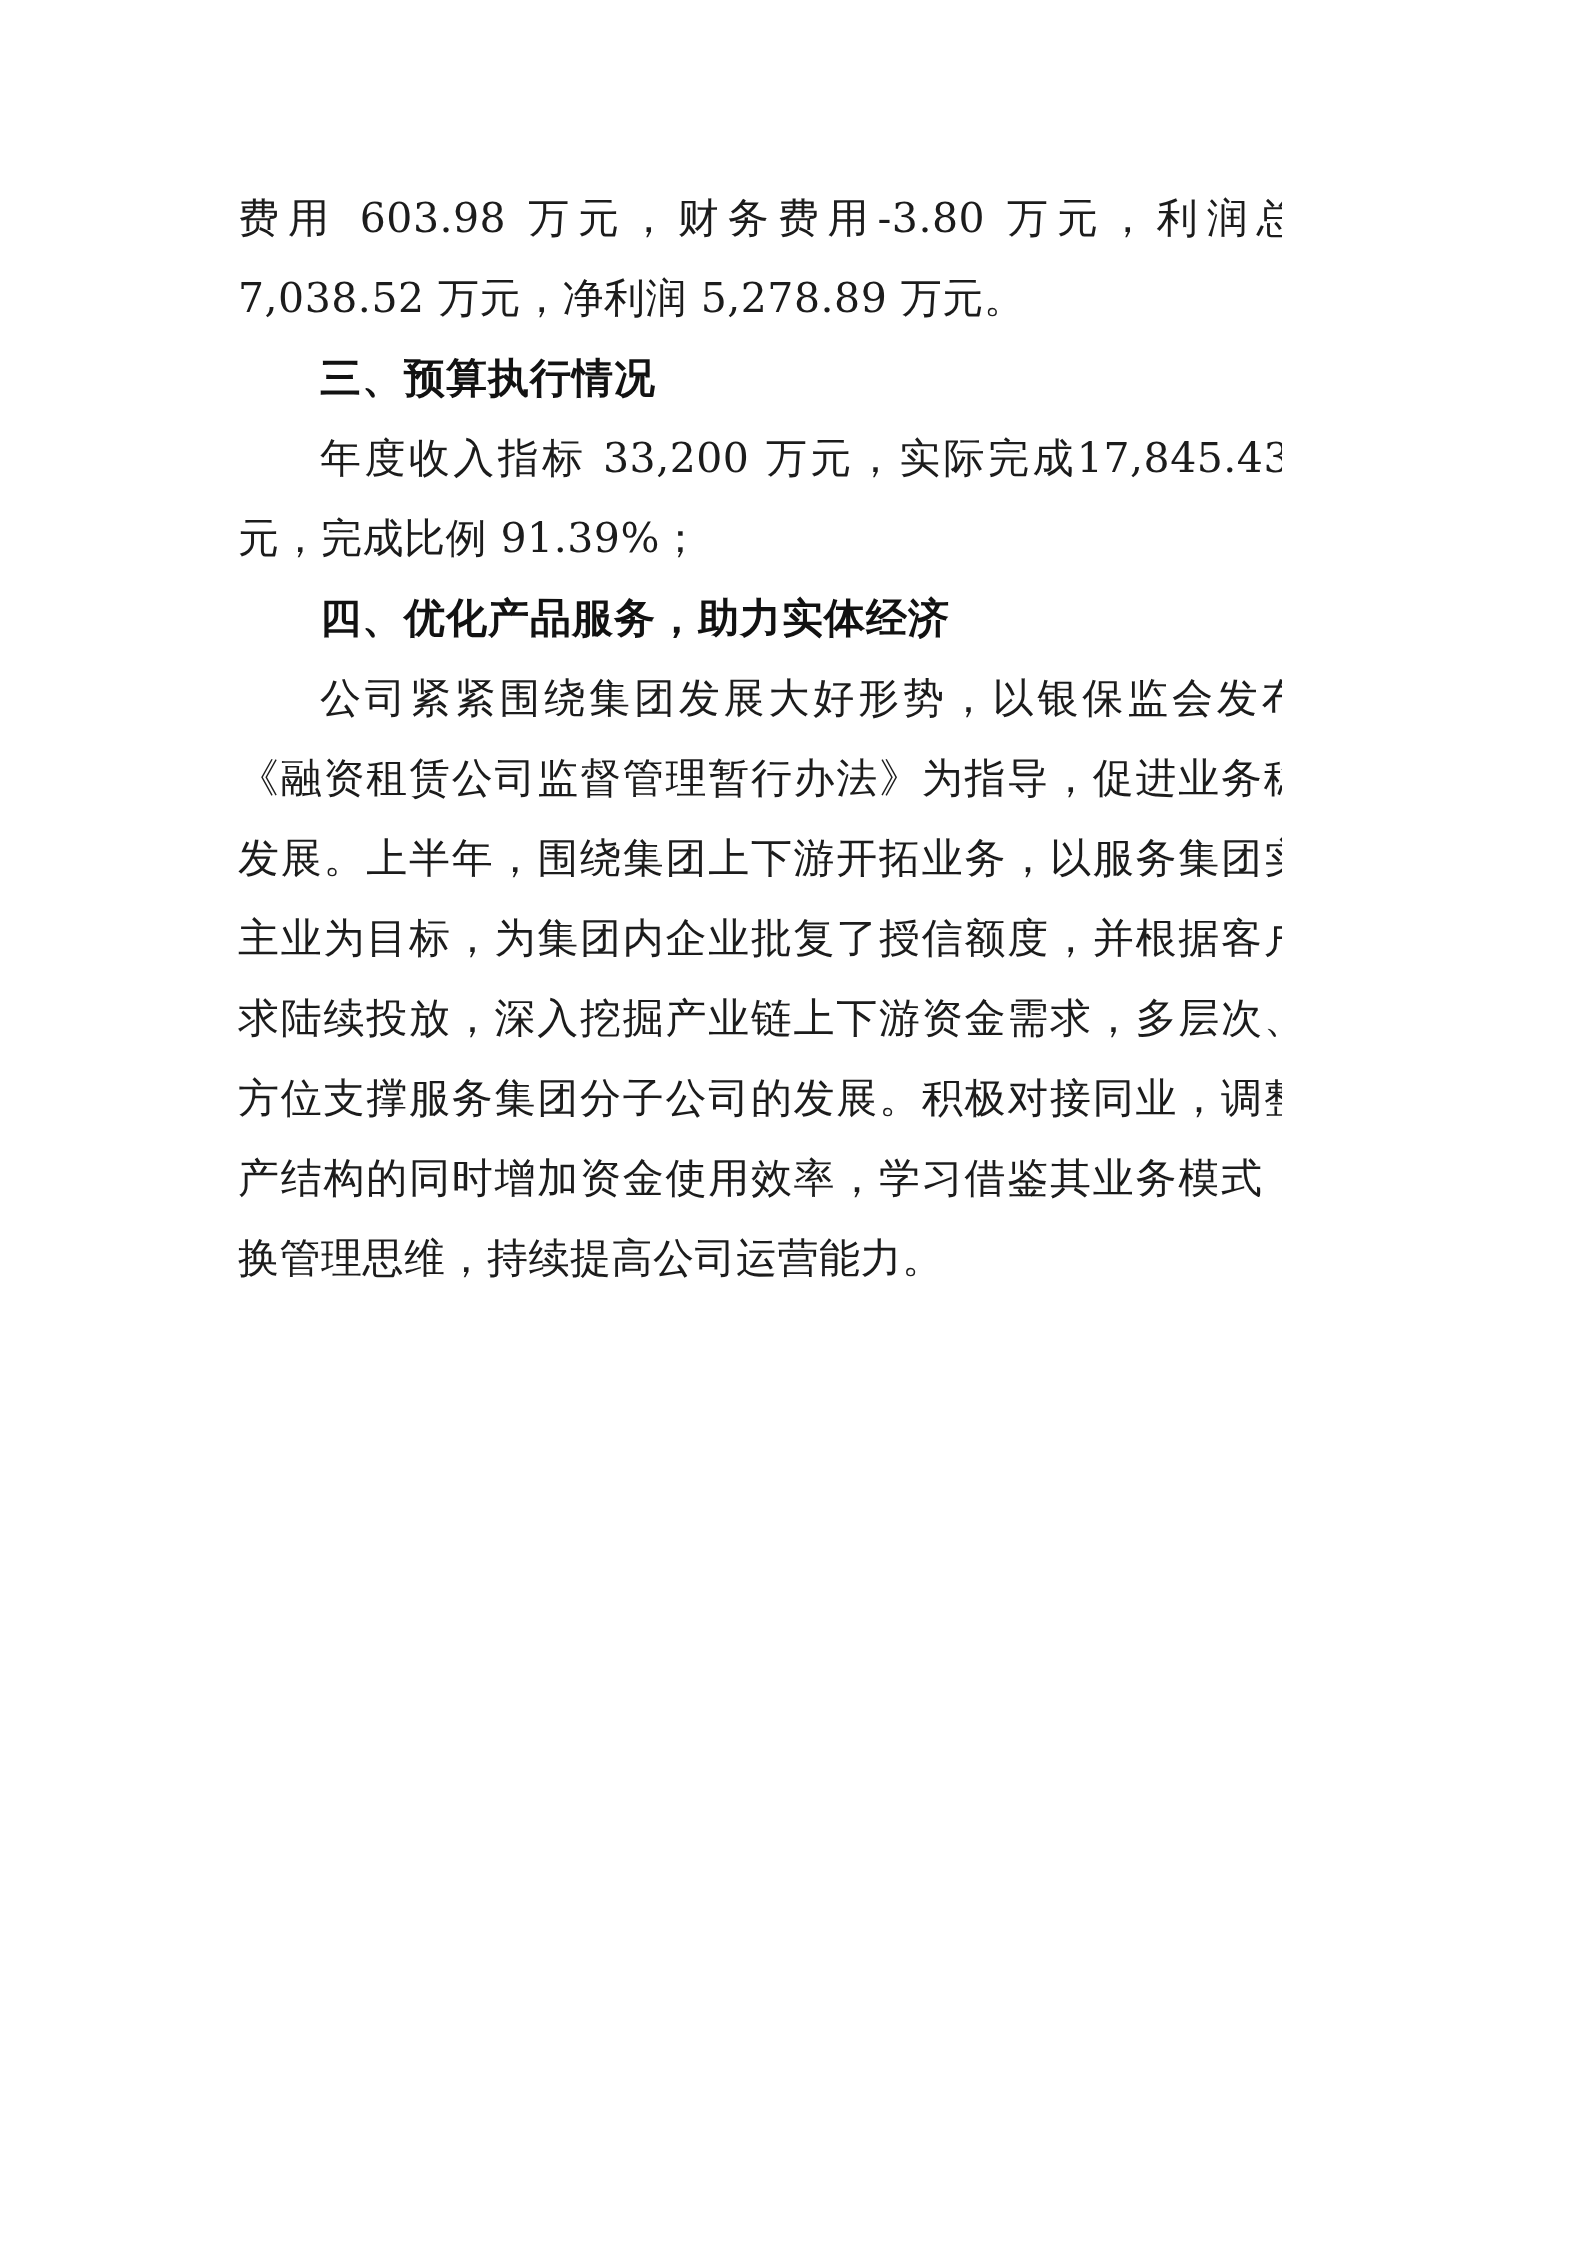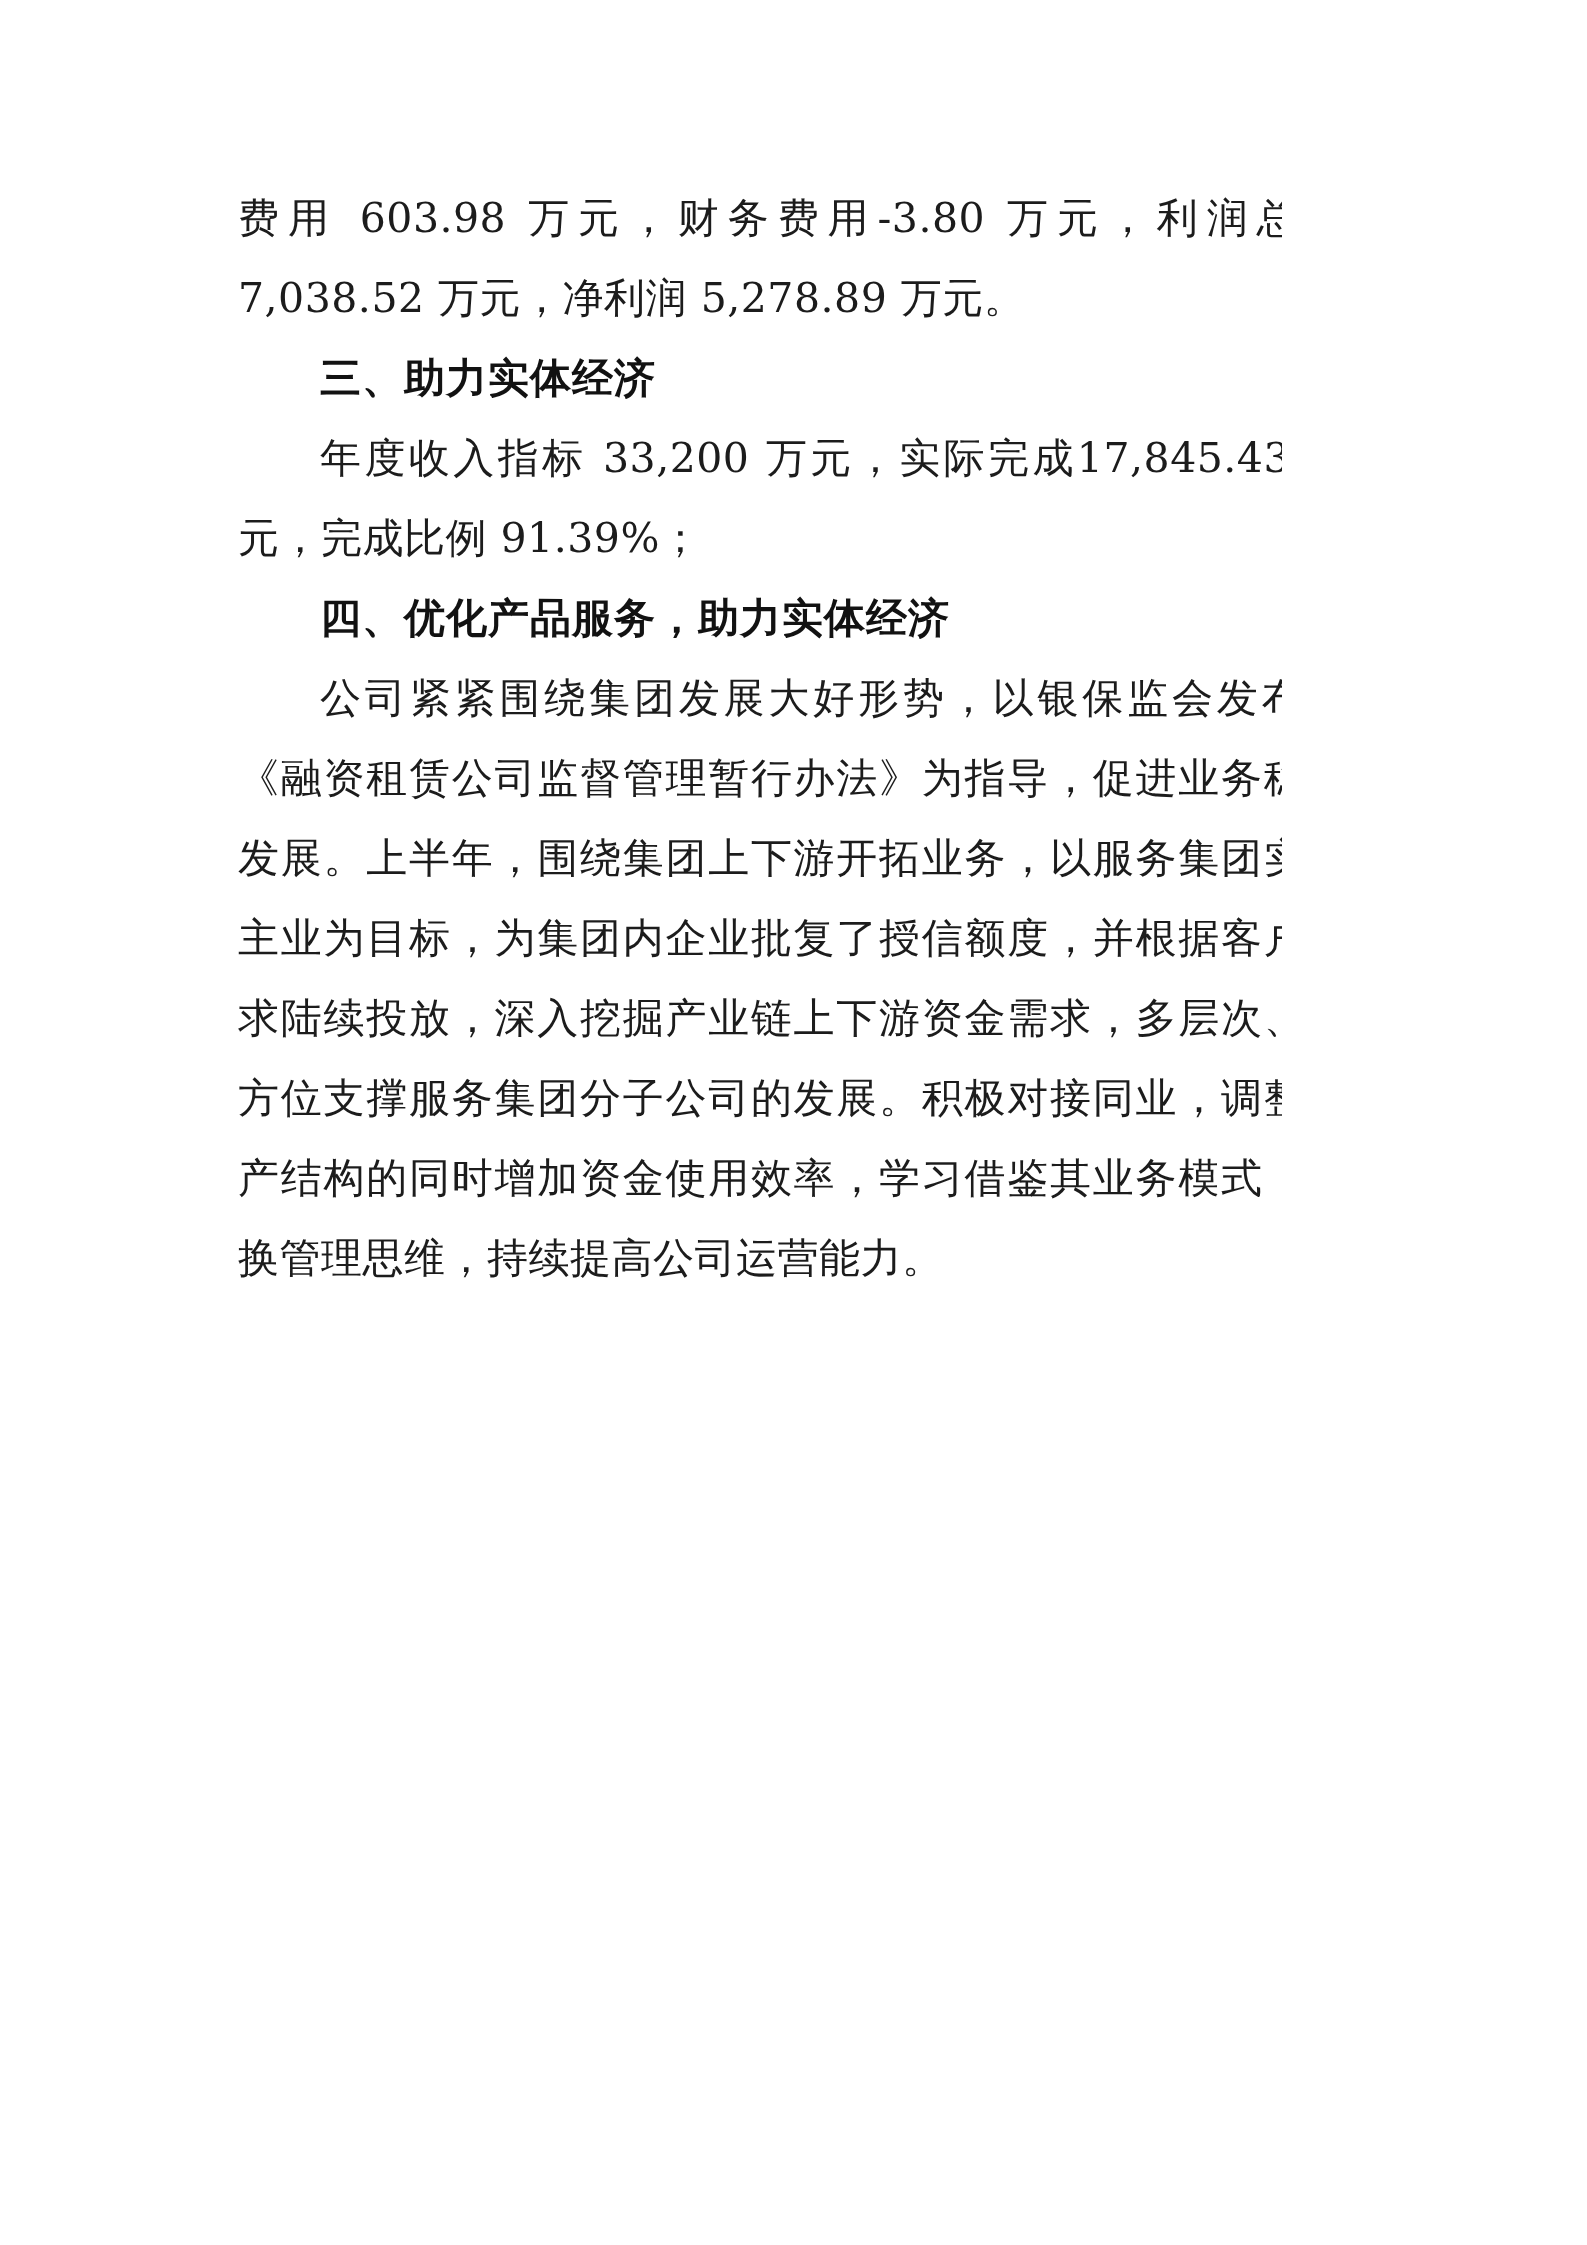--- a/index.html
+++ b/index.html
@@ -50,21 +50,21 @@
   }
 </style>
 </head>
 <body>
 
 <div class="page">
   <div class="content">
 
     <p class="para">费用 603.98 万元，财务费用-3.80 万元，利润总额 7,038.52 万元，净利润 5,278.89 万元。</p>
 
-    <h2 class="heading">三、助力实体经济</h2>
+    <h2 class="heading">三、预算执行情况</h2>
 
     <p class="para indent">年度收入指标 33,200 万元，实际完成17,845.43 万元，完成比例 91.39%；</p>
 
 
     <h2 class="heading">四、优化产品服务，助力实体经济</h2>
 
     <p class="para indent">公司紧紧围绕集团发展大好形势，以银保监会发布的《融资租赁公司监督管理暂行办法》为指导，促进业务稳步发展。上半年，围绕集团上下游开拓业务，以服务集团实体主业为目标，为集团内企业批复了授信额度，并根据客户需求陆续投放，深入挖掘产业链上下游资金需求，多层次、全方位支撑服务集团分子公司的发展。积极对接同业，调整资产结构的同时增加资金使用效率，学习借鉴其业务模式，转换管理思维，持续提高公司运营能力。</p>
 
   </div>
 </div>

